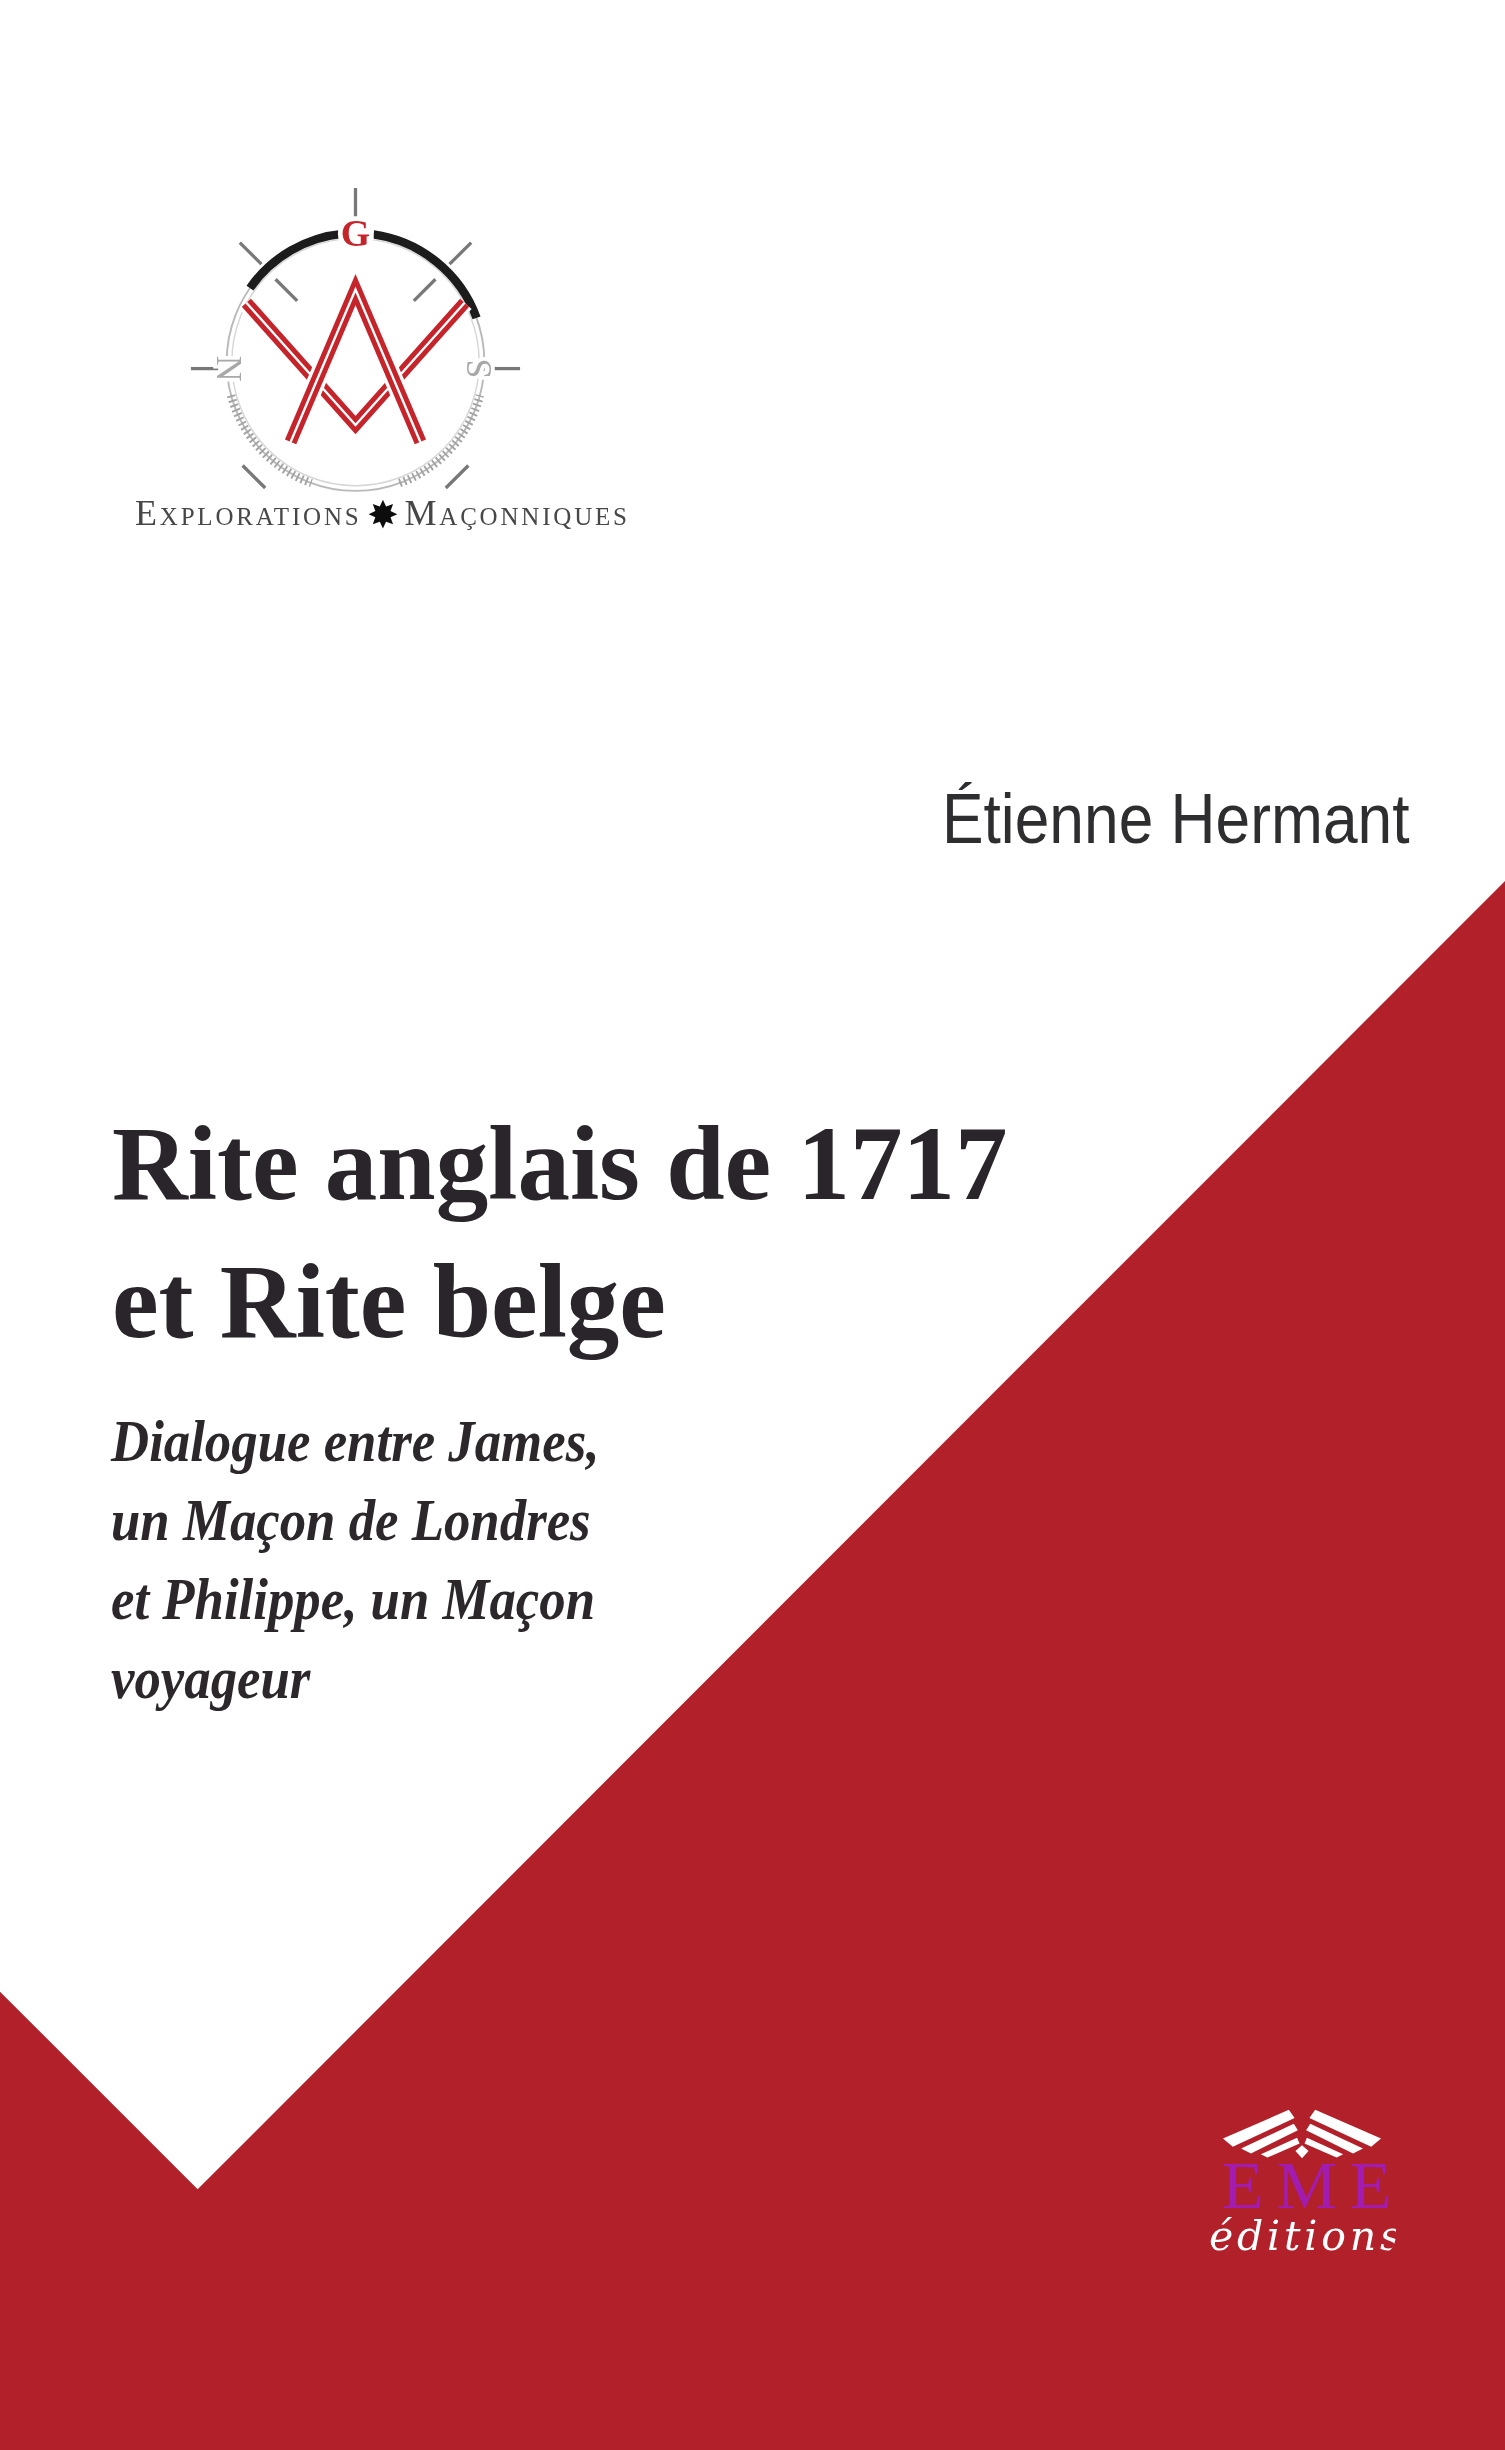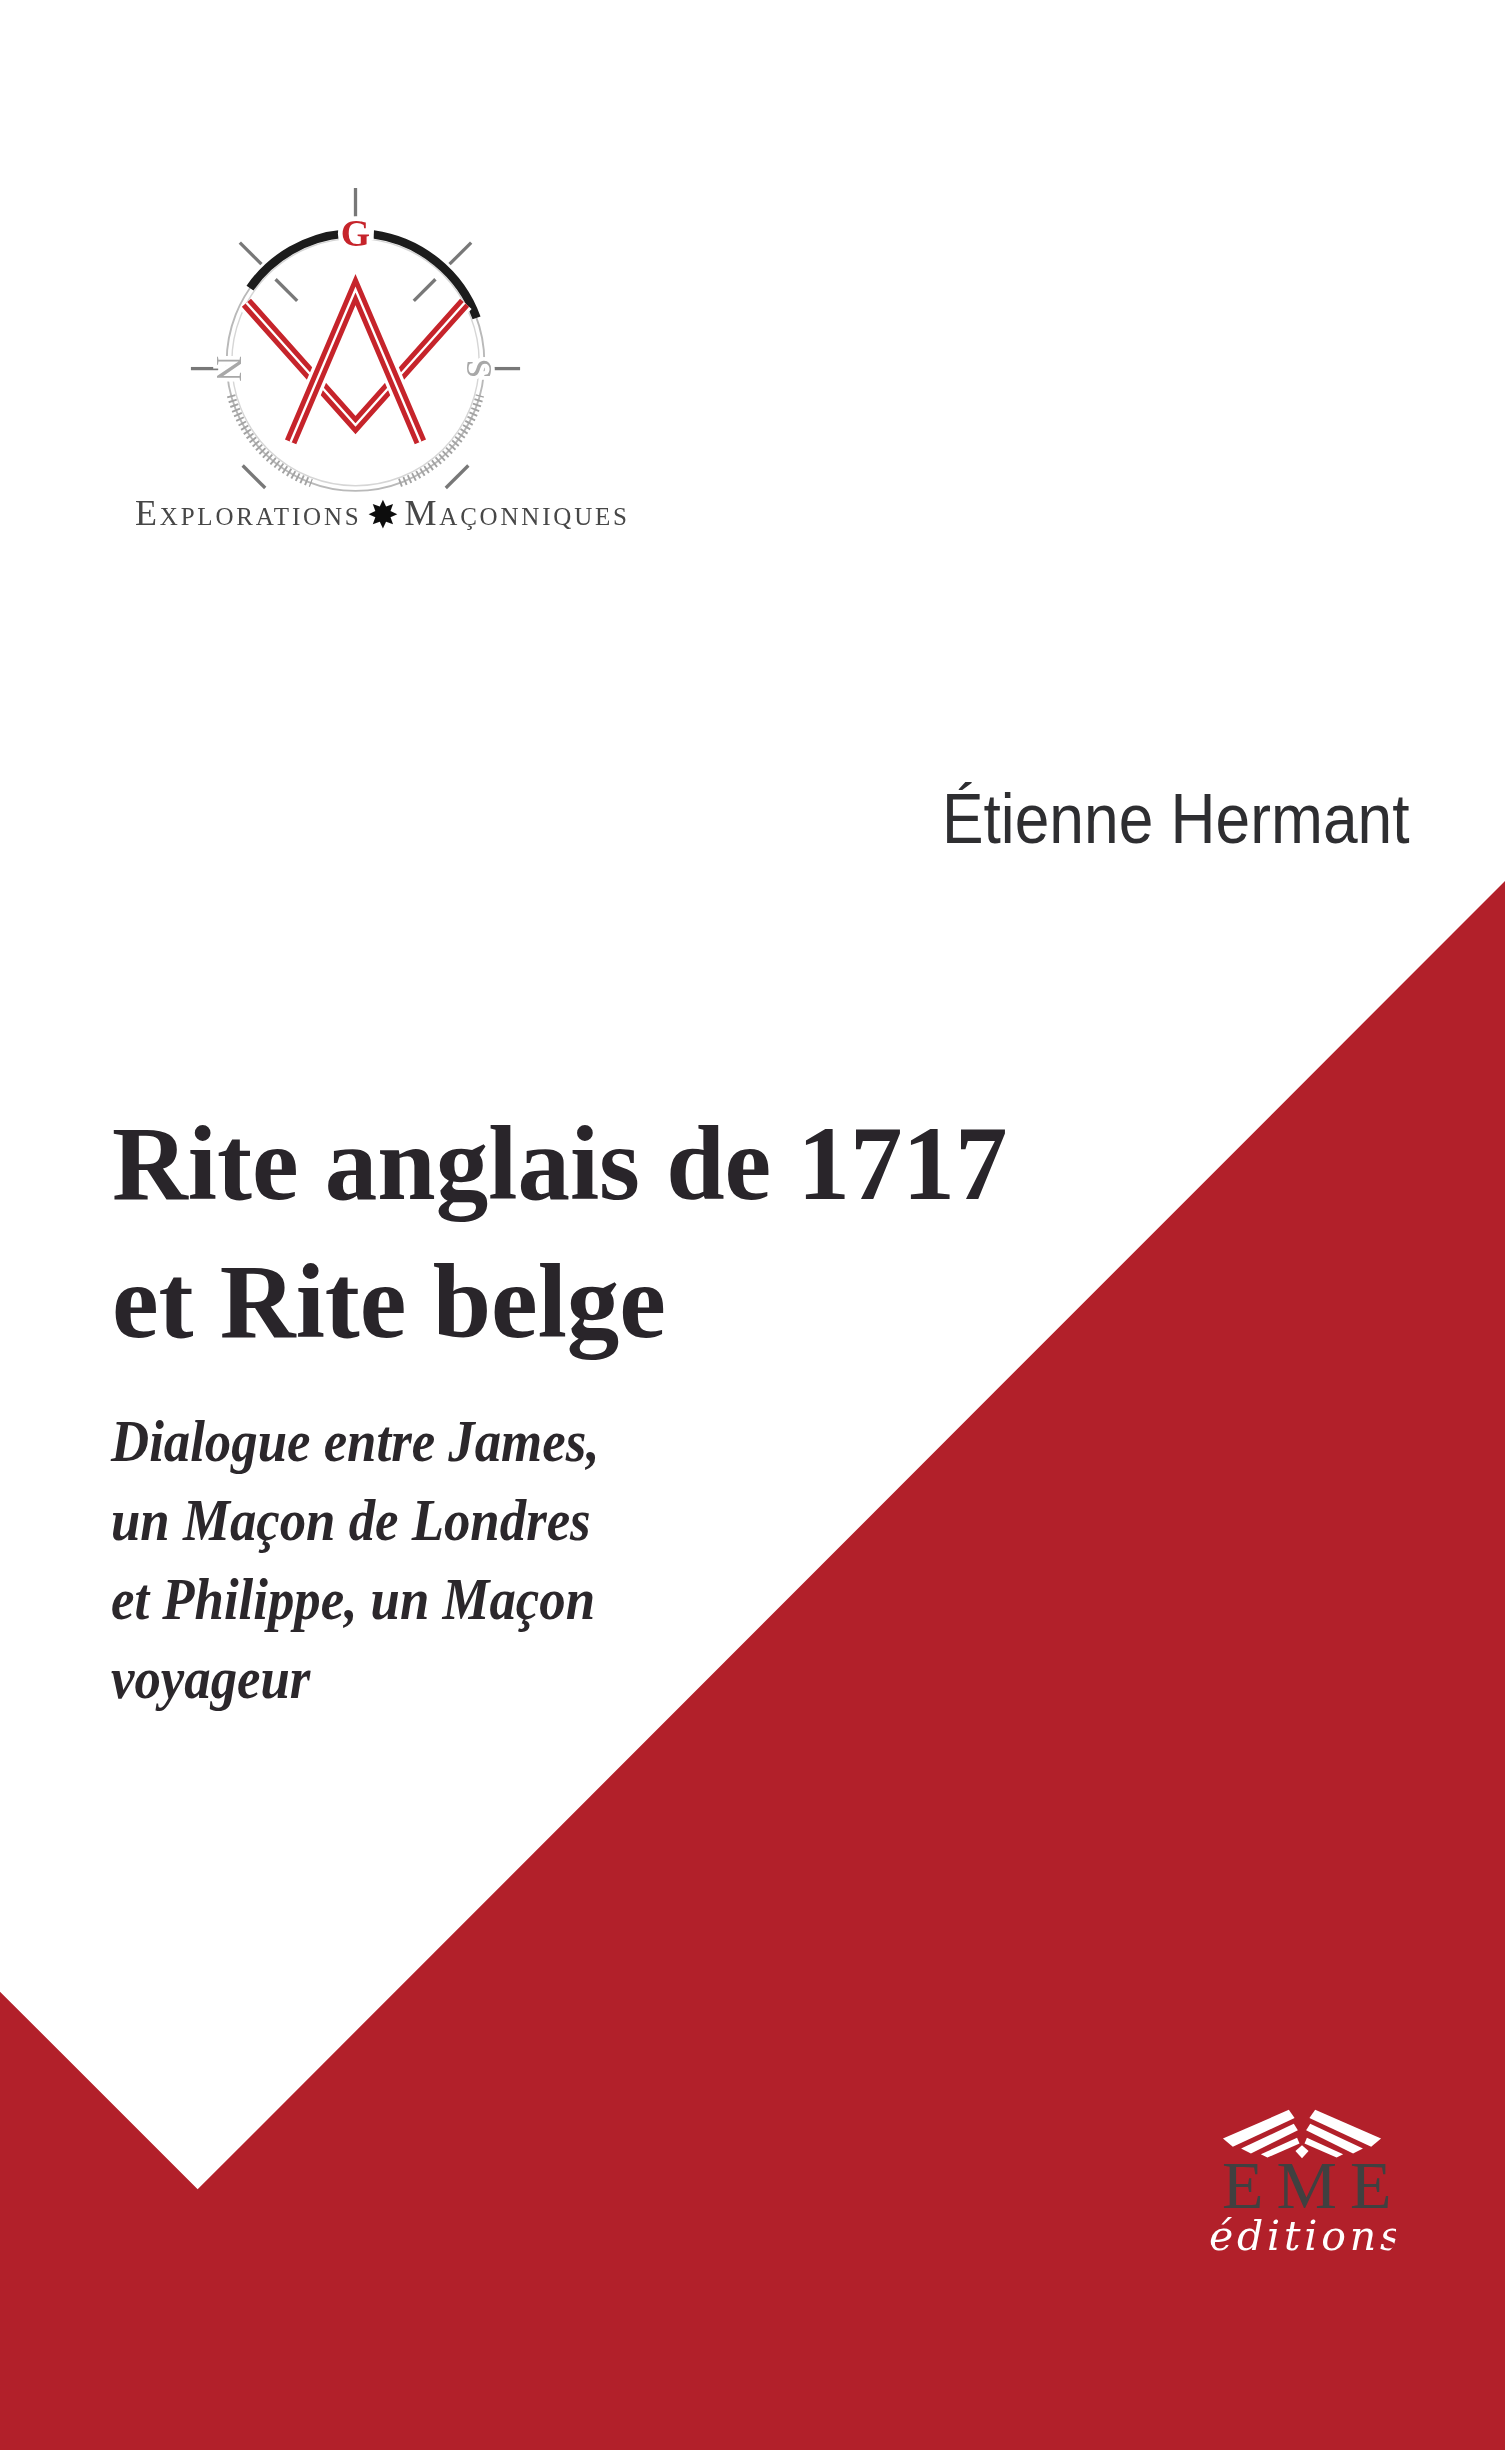--- a/index.html
+++ b/index.html
@@ -68,21 +68,21 @@
     background:radial-gradient(ellipse 150% 95% at 50% 16%, #529cae 0%, #3a8son 0%, #38859a 46%, #2b7992 72%, #287390 100%);
     overflow:hidden;
   }
   #eme .book{position:absolute;left:10.4px;top:4.7px;width:166px;height:56px;}
   #eme .name{
     position:absolute;left:0;top:52px;width:100%;
     text-align:center;
     font-family:"Liberation Serif",serif;
     font-size:68px;line-height:68px;font-weight:400;
     letter-spacing:13px;margin-right:-13px;text-indent:13px;
-    color:#404040;
+    color:#a21caf;
   }
   #eme .tagline{
     position:absolute;left:0;top:115px;width:100%;
     text-align:center;
     font-family:"DejaVu Serif",serif;
     font-style:italic;
     font-size:41px;line-height:45px;
     letter-spacing:3.8px;
     color:#ffffff;
   }

